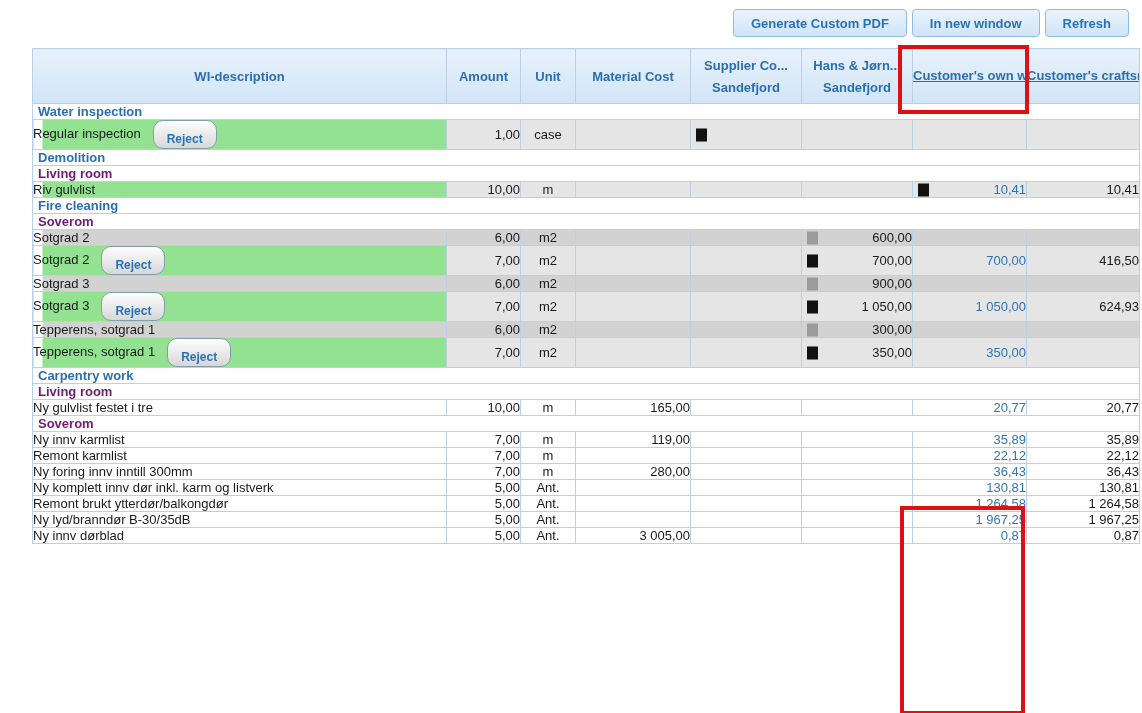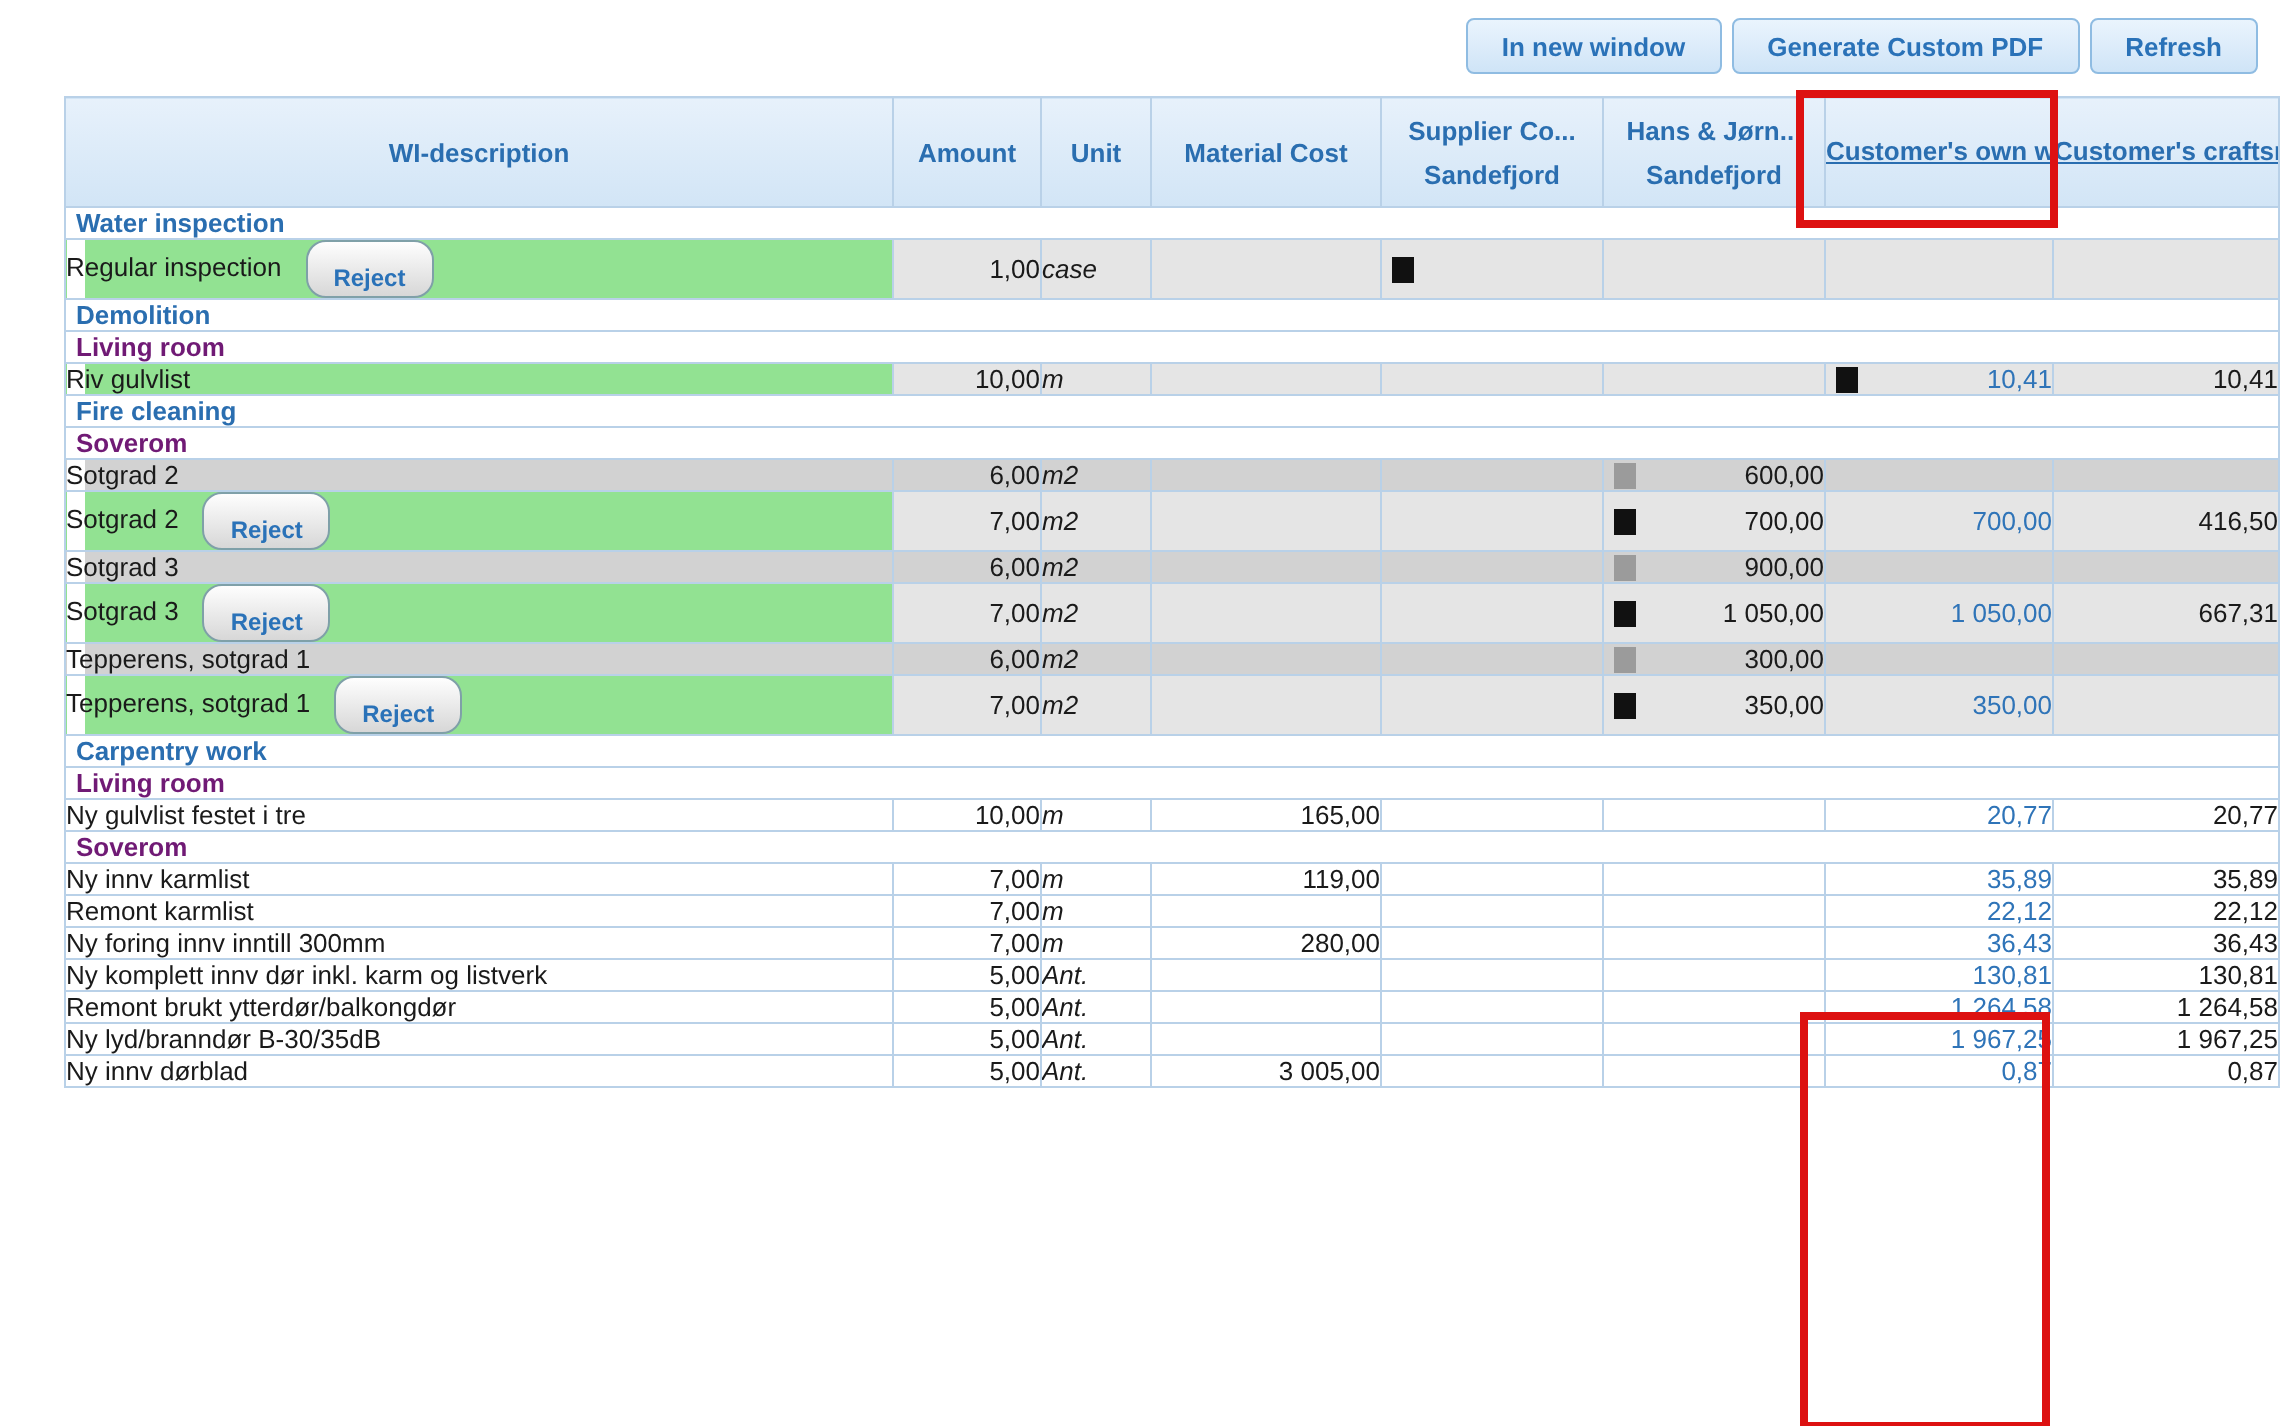--- a/index.html
+++ b/index.html
@@ -31,21 +31,21 @@
     vertical-align:middle;padding:0 3px;
   }
   .h-sub{margin-top:7px;}
   .link-col{white-space:normal;line-height:1.45;}
   .link-col .h-label{text-decoration:underline;cursor:pointer;}
   tbody tr{height:16px;}
   .section-row td{color:#2a6eb0;font-weight:bold;padding-left:5px;text-align:left;background:#fff;}
   .subsection-row td{color:#701a75;font-weight:bold;padding-left:5px;text-align:left;background:#fff;}
   .cell-desc{padding-left:14px;text-align:left;}
   .num{text-align:right;padding-right:8px;}
-  .unit{text-align:left;padding-right:10px;font-style:italic;}
+  .unit{text-align:center;padding-right:10px;}
   .row-gray td{background:#d2d2d2;}
   .row-gray .cell-desc{background:linear-gradient(to right,#ffffff 9px,#d2d2d2 9px);}
   .row-green td{background:#e5e5e5;}
   .row-green .cell-desc{background:linear-gradient(to right,#ffffff 9px,#92e292 9px);}
   .reject-btn{
     margin-left:12px;padding:11px 13px 2px;
     font-family:"Liberation Sans",sans-serif;font-size:12px;font-weight:bold;
     color:#2a72b8;background:linear-gradient(#fefefe,#d7d7d7);
     border:1px solid #7fa0a8;border-radius:10px;cursor:pointer;vertical-align:middle;
   }
@@ -56,22 +56,22 @@
   .own-val{color:#2f74b8;cursor:pointer;}
   
   .hl{position:absolute;border:4px solid #dd1111;z-index:6;pointer-events:none;}
   .hl-header{left:898px;top:45px;width:123px;height:61px;}
   .hl-values{left:900px;top:506px;width:117px;height:201px;}
 </style>
 </head>
 <body>
 
 <div class="toolbar">
+  <button class="tb-btn">Generate Custom PDF</button>
   <button class="tb-btn">In new window</button>
-  <button class="tb-btn">Generate Custom PDF</button>
   <button class="tb-btn">Refresh</button>
 </div>
 
 <table class="wi-table">
   <colgroup>
     <col style="width:414px">
       <col style="width:74px">
       <col style="width:55px">
       <col style="width:115px">
     <col style="width:111px">
@@ -178,21 +178,21 @@
         <td class="num"></td>
       </tr>
       <tr class="item-row row-green">
         <td class="cell-desc"><span>Sotgrad 3</span><button class="reject-btn">Reject</button></td>
         <td class="num">7,00</td>
         <td class="unit">m2</td>
         <td class="num"></td>
         <td class="num icon-cell"></td>
         <td class="num icon-cell"><span class="sq sq-black"></span><span>1 050,00</span></td>
         <td class="num icon-cell"><span class="own-val">1 050,00</span></td>
-        <td class="num">667,31</td>
+        <td class="num">624,93</td>
       </tr>
       <tr class="item-row row-gray">
         <td class="cell-desc"><span>Tepperens, sotgrad 1</span></td>
         <td class="num">6,00</td>
         <td class="unit">m2</td>
         <td class="num"></td>
         <td class="num icon-cell"></td>
         <td class="num icon-cell"><span class="sq sq-gray"></span><span>300,00</span></td>
         <td class="num icon-cell"></td>
         <td class="num"></td>

